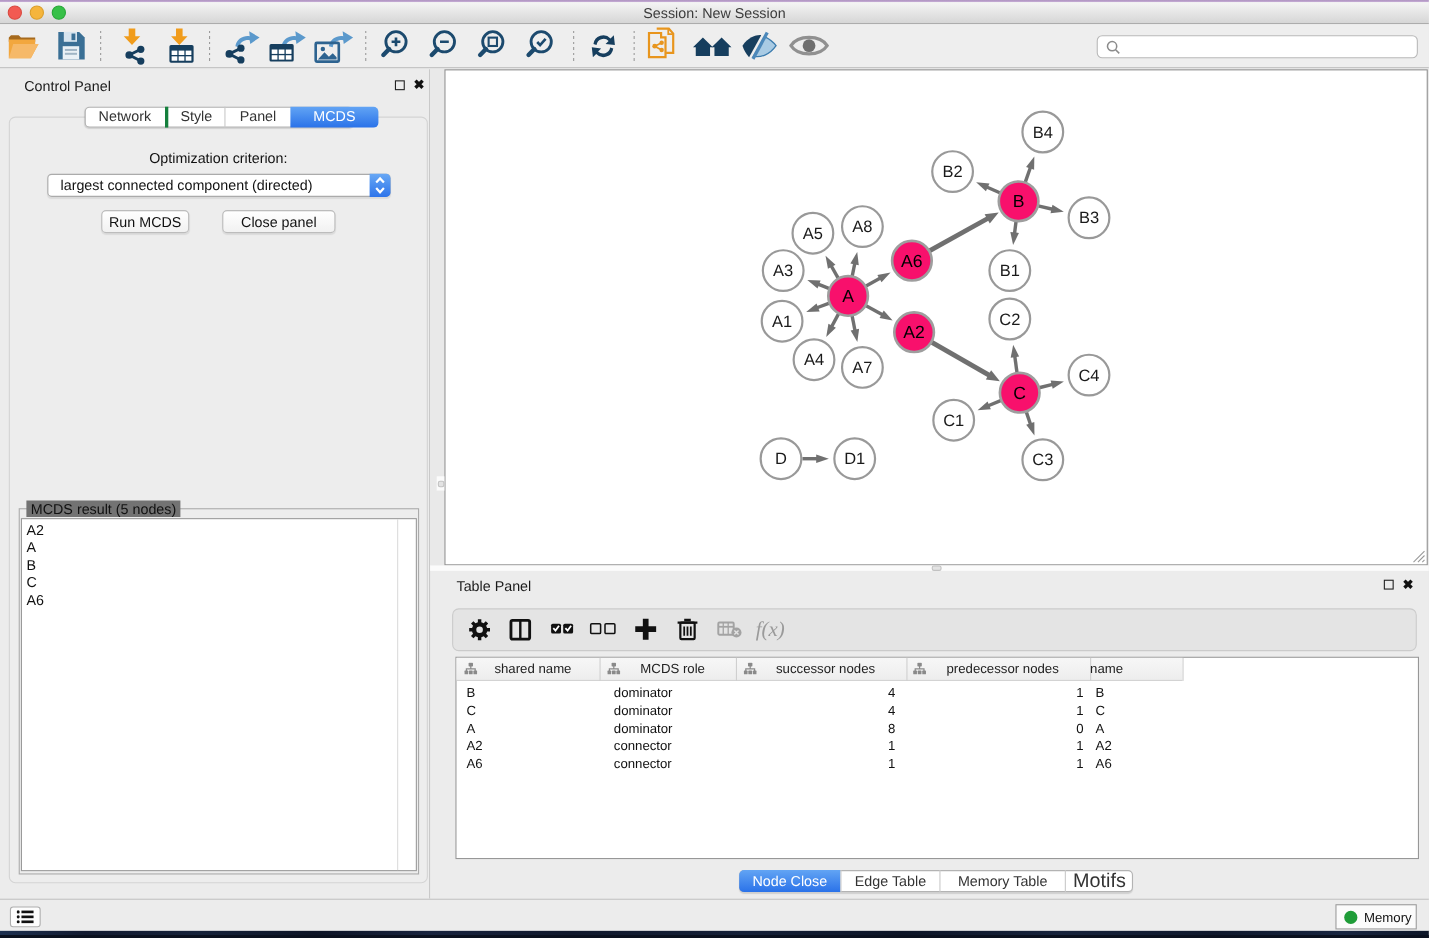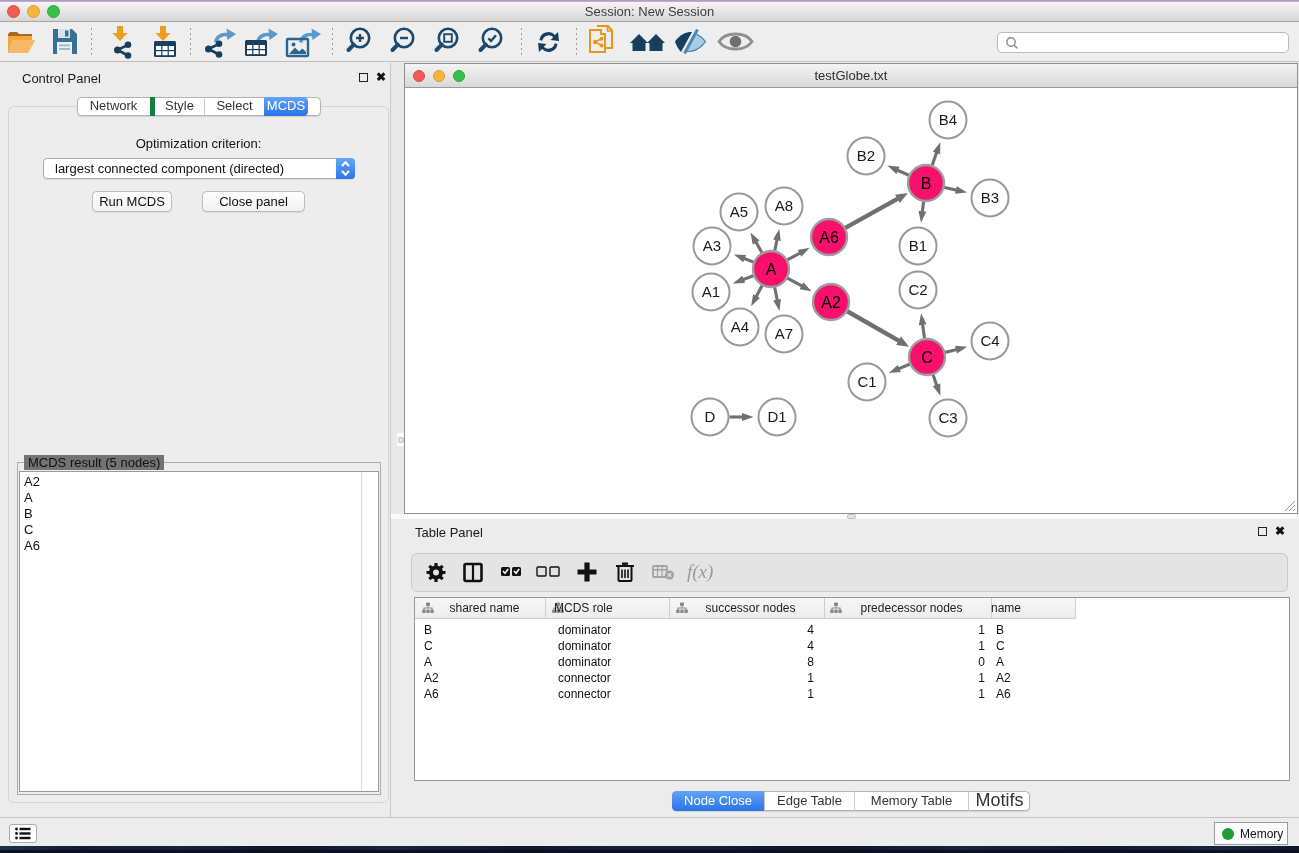--- a/index.html
+++ b/index.html
@@ -156,23 +156,23 @@
 </div>
 
 <div class="abs" style="left:0;top:63px;width:390px;height:754px;background:#ececec"></div>
 <div class="abs" style="left:390px;top:63px;width:1px;height:754px;background:#c9c9c9"></div>
 <div class="abs" style="left:22px;top:71px;font-size:13px;color:#1a1a1a">Control Panel</div>
 <div class="abs" style="left:359px;top:73px;width:9px;height:9px;border:1.5px solid #222"></div>
 <div class="abs" style="left:376px;top:70px;font-size:12px;font-weight:bold;color:#111">✖</div>
 
 <div class="abs" style="z-index:3;left:77px;top:97px;width:244px;height:19px;background:#fff;border:1px solid #b3b3b3;border-radius:4.5px;box-shadow:0 1px 1px rgba(0,0,0,.12)"></div>
 <div class="abs" style="z-index:4;left:77px;top:97px;width:73px;height:19px;font-size:13px;color:#333;text-align:center;line-height:18px">Network</div>
-<div class="abs" style="z-index:4;left:150px;top:97px;width:54px;height:19px;border-left:5px solid #15803d;font-size:13px;color:#333;text-align:center;line-height:18px">Style</div>
-<div class="abs" style="z-index:4;left:204px;top:97px;width:60px;height:19px;border-left:1px solid #c9c9c9;font-size:13px;color:#333;text-align:center;line-height:18px">Select</div>
-<div class="abs" style="z-index:4;left:264px;top:97px;width:44px;height:19px;background:linear-gradient(#62a4f4,#2a72e9);border-radius:0 4.5px 4.5px 0;font-size:13px;color:#fff;text-align:center;line-height:18px">MCDS</div>
+<div class="abs" style="z-index:4;left:150px;top:97px;width:54px;height:19px;border-left:3px solid #15803d;font-size:13px;color:#333;text-align:center;line-height:18px">Style</div>
+<div class="abs" style="z-index:4;left:204px;top:97px;width:60px;height:19px;border-left:1px solid #c9c9c9;font-size:13px;color:#333;text-align:center;line-height:18px">Panel</div>
+<div class="abs" style="z-index:4;left:264px;top:97px;width:80px;height:19px;background:linear-gradient(#62a4f4,#2a72e9);border-radius:0 4.5px 4.5px 0;font-size:13px;color:#fff;text-align:center;line-height:18px">MCDS</div>
 
 <div class="abs" style="left:8px;top:106px;width:381px;height:697px;background:#ededed;border:1px solid #d4d4d4;border-radius:6px"></div>
 <div class="abs" style="left:0;top:136px;width:397px;text-align:center;font-size:13px;color:#111">Optimization criterion:</div>
 
 <div class="abs" style="left:43px;top:158px;width:312px;height:21px;background:#fff;border:1px solid #ababab;border-radius:4px;box-shadow:0 1px 1px rgba(0,0,0,.08)">
  <div class="abs" style="left:11px;top:0;font-size:13px;color:#111;line-height:19px">largest connected component (directed)</div>
  <div class="abs" style="right:-1px;top:-1px;width:19px;height:21px;background:linear-gradient(#68a8f5,#2d74ea);border-radius:0 4px 4px 0">
   <svg width="19" height="21" viewBox="0 0 19 21">
         <path d="M6 8 L9.5 4.2 L13 8" fill="none" stroke="#fff" stroke-width="2"></path>
         <path d="M6 13 L9.5 16.8 L13 13" fill="none" stroke="#fff" stroke-width="2"></path>
@@ -185,26 +185,20 @@
 
 <div class="abs" style="left:17px;top:462px;width:364px;height:333px;border:1px solid #ababab"></div>
 <div class="abs" style="left:24px;top:455px;font-size:13px;color:#111;background:#737373;padding:0 4px">MCDS result (5 nodes)</div>
 <div class="abs" style="left:19px;top:471px;width:360px;height:321px;background:#fff;border:1px solid #9a9a9a">
  <div class="abs" style="right:16px;top:0;width:1px;height:100%;background:#dcdcdc"></div>
  <div class="abs" style="left:4px;top:2px;font-size:13px;color:#111;line-height:16px">A2<br>A<br>B<br>C<br>A6</div>
 </div>
 
 <div class="abs" style="left:391px;top:63px;width:908px;height:456px;background:#e9e9e9"></div>
 <div class="abs" style="left:404px;top:63px;width:894px;height:451px;background:#fff;border:1px solid #8f8f8f">
- <div class="abs" style="left:0;top:0;width:892px;height:24px;background:linear-gradient(#f4f4f4,#d8d8d8);border-bottom:1px solid #9a9a9a">
-  <div class="tl" style="left:8px;top:6px;width:12px;height:12px;background:#f25a52;border:1px solid #d94b42"></div>
-  <div class="tl" style="left:28px;top:6px;width:12px;height:12px;background:#f5b53c;border:1px solid #dc9f2b"></div>
-  <div class="tl" style="left:48px;top:6px;width:12px;height:12px;background:#37c048;border:1px solid #28a838"></div>
-  <div class="abs" style="left:0;width:892px;text-align:center;font-size:13px;color:#2e2e2e;line-height:24px">testGlobe.txt</div>
- </div>
  <svg width="12" height="12" style="position:absolute;right:1px;bottom:1px" viewBox="0 0 12 12">
       <path d="M11 1 L1 11 M11 5 L5 11 M11 9 L9 11" stroke="#9a9a9a" stroke-width="1"></path>
     </svg>
 </div>
 <div class="abs" style="left:391px;top:514px;width:908px;height:5px;background:#fbfbfb"></div>
 <div class="abs" style="left:847px;top:513.5px;width:9px;height:5.5px;background:#e3e3e3;border:1px solid #c2c2c2;border-radius:2px"></div>
 <div class="abs" style="left:397px;top:433px;width:7px;height:13px;background:#fbfbfb"></div>
 <div class="abs" style="left:397.5px;top:436.5px;width:6px;height:6.5px;background:#e3e3e3;border:1px solid #c2c2c2;border-radius:2px"></div>
 <svg class="abs" style="left:405px;top:88px" width="892" height="425" viewBox="405 88 892 425">
 <line x1="754.0" y1="275.5" x2="742.7" y2="279.8" stroke="#707070" stroke-width="3.1"></line>
@@ -352,21 +346,21 @@
 <div class="abs" style="left:424px;top:598px;width:121px;text-align:center;font-size:12px;color:#222;line-height:21px">shared name</div>
 <svg width="12" height="12" viewBox="0 0 12 12" style="position:absolute;left:552px;top:602px">
     <g fill="#8a8a8a">
       <rect x="4" y="0.5" width="4" height="3.4" rx="0.6"></rect>
       <path d="M6 3.5 V6 M2 8 V6 H10 V8" stroke="#8a8a8a" stroke-width="1.1" fill="none"></path>
       <rect x="0.2" y="7.6" width="3.4" height="3.4" rx="0.6"></rect>
       <rect x="4.3" y="7.6" width="3.4" height="3.4" rx="0.6"></rect>
       <rect x="8.4" y="7.6" width="3.4" height="3.4" rx="0.6"></rect>
     </g>
   </svg>
-<div class="abs" style="left:554px;top:598px;width:115px;text-align:left;font-size:12px;color:#222;line-height:21px">MCDS role</div>
+<div class="abs" style="left:554px;top:598px;width:115px;text-align:center;font-size:12px;color:#222;line-height:21px">MCDS role</div>
 <svg width="12" height="12" viewBox="0 0 12 12" style="position:absolute;left:676px;top:602px">
     <g fill="#8a8a8a">
       <rect x="4" y="0.5" width="4" height="3.4" rx="0.6"></rect>
       <path d="M6 3.5 V6 M2 8 V6 H10 V8" stroke="#8a8a8a" stroke-width="1.1" fill="none"></path>
       <rect x="0.2" y="7.6" width="3.4" height="3.4" rx="0.6"></rect>
       <rect x="4.3" y="7.6" width="3.4" height="3.4" rx="0.6"></rect>
       <rect x="8.4" y="7.6" width="3.4" height="3.4" rx="0.6"></rect>
     </g>
   </svg>
 <div class="abs" style="left:678px;top:598px;width:145px;text-align:center;font-size:12px;color:#222;line-height:21px">successor nodes</div>

